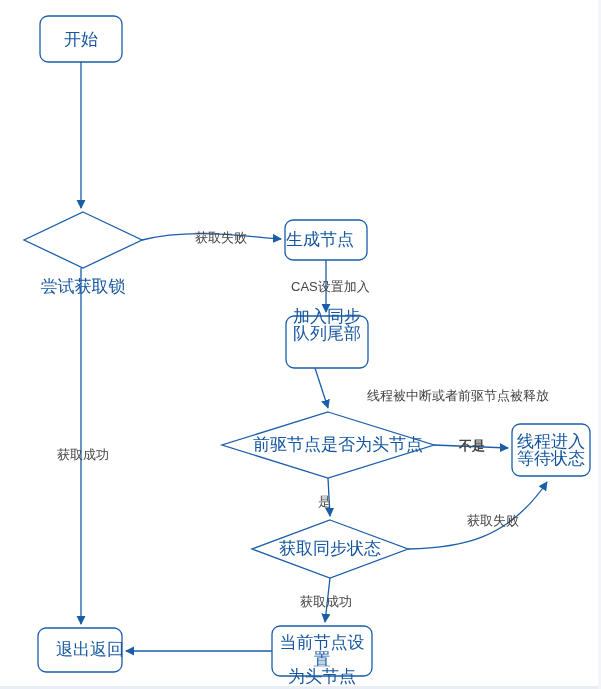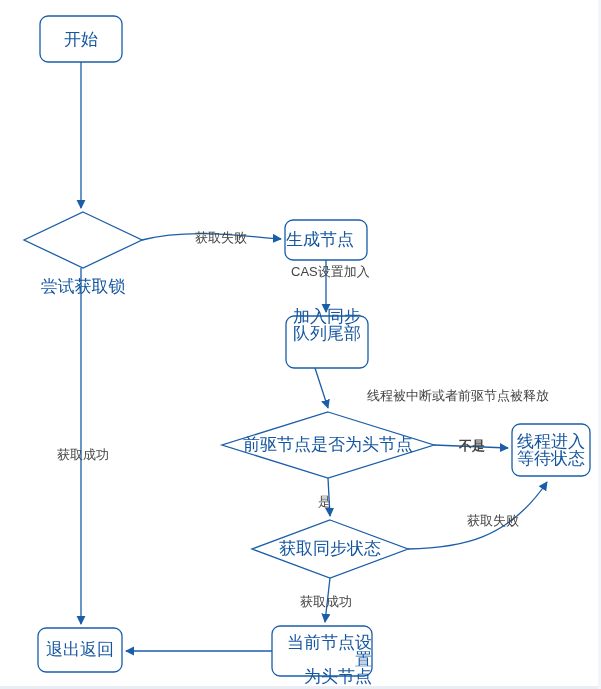--- a/index.html
+++ b/index.html
@@ -106,30 +106,30 @@
 
       <path d="M 81 268 L 81 624"></path>
     </g>
   </svg>
 
   <div class="node-label" style="left:40px; top:31px; width:82px;">开始</div>
   <div class="node-label" style="left:24px; top:231px; width:118px;margin-top:47px;">尝试获取锁</div>
   <div class="node-label" style="left:285px; top:231px; width:70px;">生成节点</div>
   <div class="node-label" style="left:286px; top:308px; width:82px;">加入同步
 队列尾部</div>
-  <div class="node-label" style="left:222px; top:436px; width:212px;">前驱节点是否为头节点</div>
+  <div class="node-label" style="left:232px; top:436px; width:212px;">前驱节点是否为头节点</div>
   <div class="node-label" style="left:252px; top:540px; width:156px;">获取同步状态</div>
   <div class="node-label" style="left:512px; top:433px; width:78px;">线程进入
 等待状态</div>
-  <div class="node-label" style="left:272px; top:634px; width:100px;text-align:right;">当前节点设置
+  <div class="node-label" style="left:272px; top:634px; width:100px;">当前节点设置
 为头节点</div>
-  <div class="node-label" style="left:38px; top:641px; width:84px;">退出返回</div>
+  <div class="node-label" style="left:38px; top:641px; width:84px;padding-left:10px;">退出返回</div>
 
   <div class="edge-label" style="left:195px; top:232px;">获取失败</div>
-  <div class="edge-label" style="left:291px; top:266px;">CAS设置加入</div>
+  <div class="edge-label" style="left:291px; top:281px;">CAS设置加入</div>
   <div class="edge-label" style="left:355px; top:390px;margin-left:12px;">线程被中断或者前驱节点被释放</div>
   <div class="edge-label" style="left:459px; top:440px;font-weight:bold;">不是</div>
   <div class="edge-label" style="left:318px; top:496px;">是</div>
   <div class="edge-label" style="left:467px; top:515px;">获取失败</div>
   <div class="edge-label" style="left:300px; top:596px;">获取成功</div>
   <div class="edge-label" style="left:57px; top:449px;">获取成功</div>
 
   <div class="page-border-bottom"></div>
   <div class="page-border-right"></div>
 </div>

